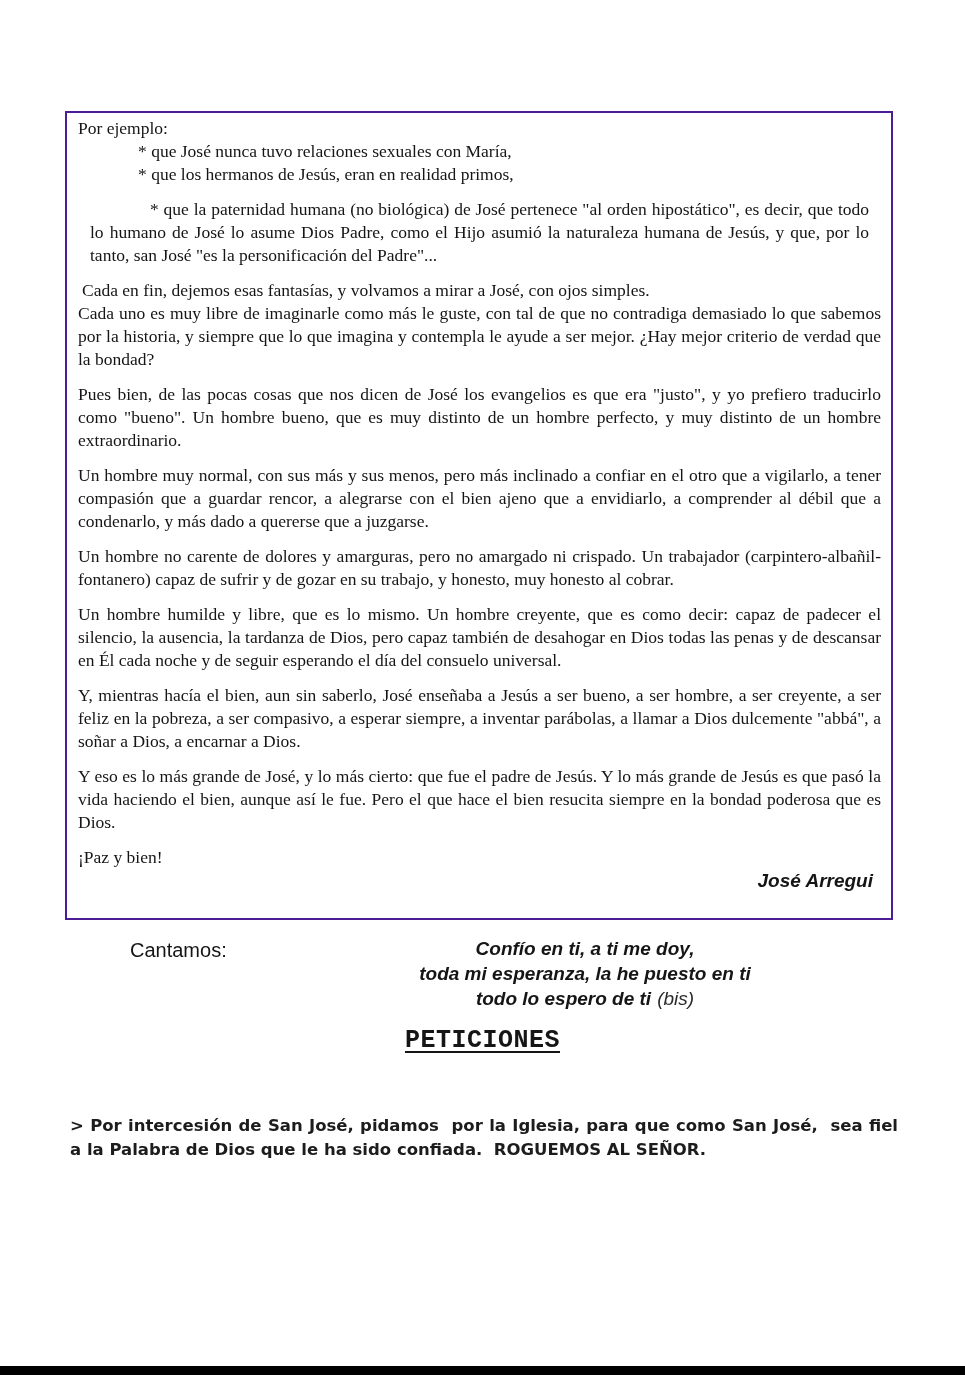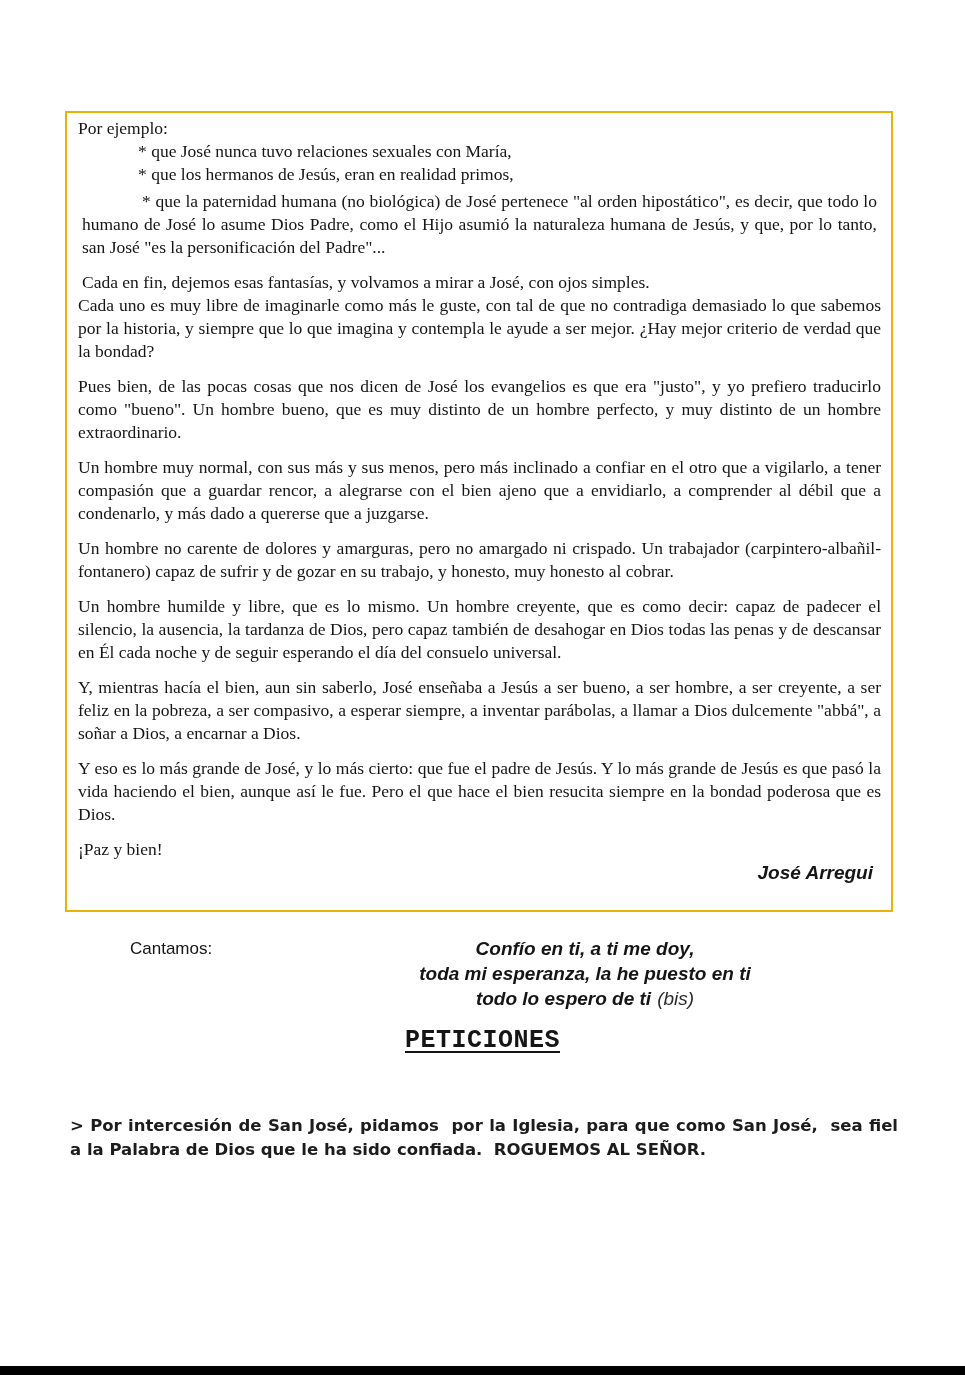--- a/index.html
+++ b/index.html
@@ -6,41 +6,41 @@
   body {
     width:965px; height:1375px; position:relative;
     background:#ffffff; color:#151515;
     font-family:"Liberation Serif", serif;
     overflow:hidden;
   }
 
   
   .letter-box {
     position:absolute; left:65px; top:111px; width:828px;
-    box-sizing:border-box; border:2px solid #eab308;
+    box-sizing:border-box; border:2px solid #4c1d95;
     padding:4px 10px 9px 11px;
     font-size:17.5px; line-height:23px; text-align:justify;
   }
   .letter-box p { margin:0 0 12px 0; }
   .letter-box p:last-child { margin-bottom:17px; }
   .line { text-align:left; margin:0 !important; }
   .bullet-line { padding-left:60px; text-align:left; margin:0 !important; }
-  .bullet-par { text-indent:60px; margin:4px !important; }
+  .bullet-par { text-indent:60px; margin:12px !important; }
   .lead-space { padding-left:4px; }
   .after-block { margin-top:12px !important; }
   .signature {
     text-align:right; padding-right:8px;
     font-family:"Liberation Sans", sans-serif;
     font-weight:bold; font-style:italic; font-size:19px;
   }
 
   
   .cantamos-label {
     position:absolute; left:130px; top:939px;
-    font-family:"Liberation Sans", sans-serif; font-size:17px;
+    font-family:"Liberation Sans", sans-serif; font-size:20px;
   }
   .song {
     position:absolute; left:270px; top:936px; width:630px;
     text-align:center;
     font-family:"Liberation Sans", sans-serif;
     font-weight:bold; font-style:italic;
     font-size:19px; line-height:25px;
   }
   .song .bis { font-weight:normal; margin-left:6px; color:#2a2a2a; }
 

